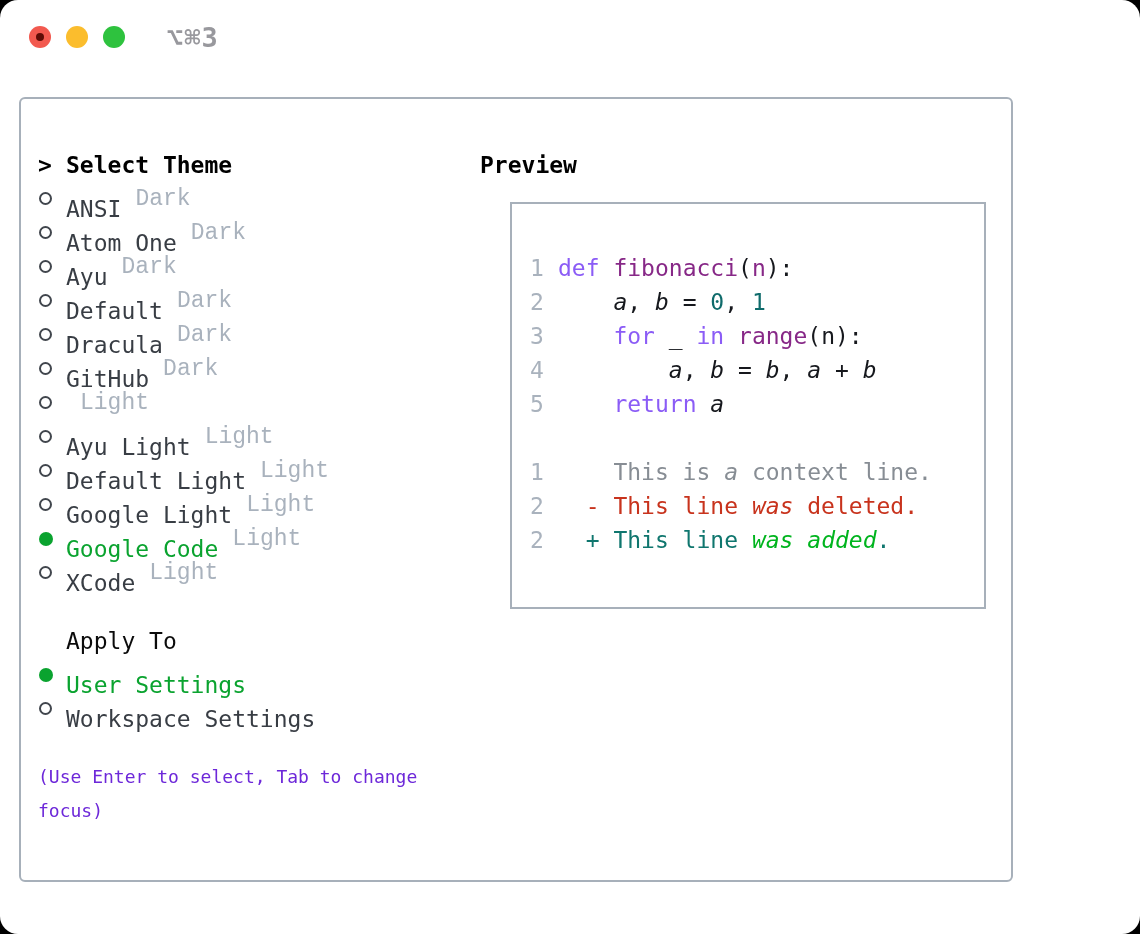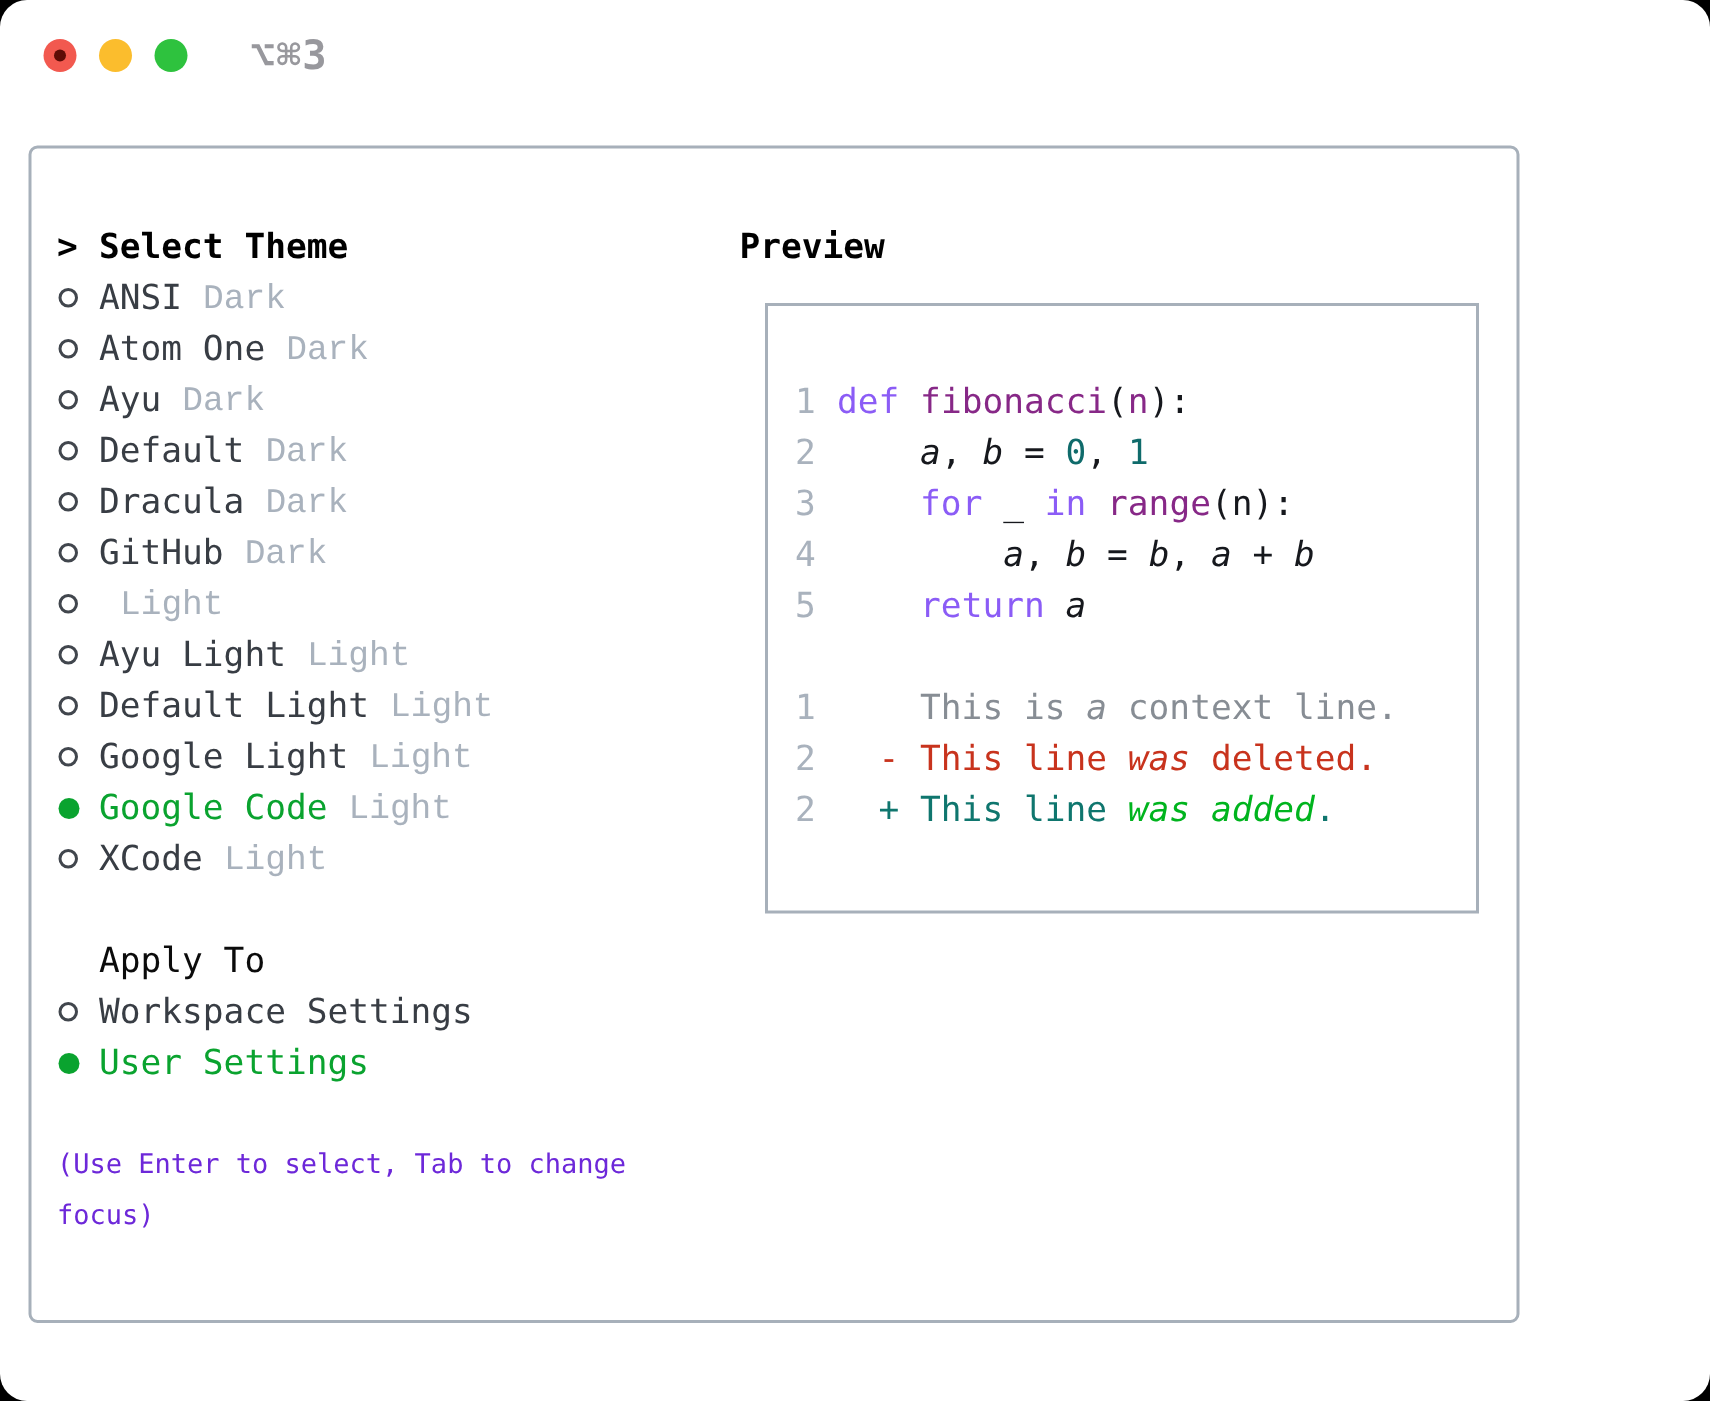--- a/index.html
+++ b/index.html
@@ -27,32 +27,32 @@
   .row{display:flex;height:34px;line-height:34px;font-size:23px;white-space:pre;}
   .left-col{position:absolute;left:17px;top:49px;}
   .marker{position:relative;width:28px;flex:0 0 28px;}
   .marker .circle{
     position:absolute;left:1px;top:10px;width:13px;height:13px;border-radius:50%;
     border:2px solid #41464d;box-sizing:border-box;
   }
   .marker .circle.filled{border:none;background:#0aa32f;width:14px;height:14px;}
   .marker.arrow{font-weight:bold;color:#000;}
   .hdr{font-weight:bold;color:#000;}
-  .item-name{color:#383d44;}
+  .item-name{color:#383d44;margin-top:10px;}
   .item-name.selected{color:#0aa32f;}
   .item-tag{color:#a9b2bd;margin-left:14px;font-family:Liberation Mono, monospace;}
   .apply-hdr{color:#0b0b0b;}
   .blank{height:34px;}
   .help{
     width:424px;font-size:18px;line-height:34px;color:#6d28d9;
     white-space:normal;word-wrap:break-word;
   }
   
   .preview-title{
-    position:absolute;left:472px;top:49px;height:34px;line-height:34px;
+    position:absolute;left:459px;top:49px;height:34px;line-height:34px;
     font-size:23px;font-weight:bold;color:#000;
   }
   .preview-box{
     position:absolute;left:489px;top:103px;width:476px;height:407px;
     border:2px solid #a7b0ba;background:#fff;box-sizing:border-box;
     padding:47px 0 0 18px;overflow:hidden;
   }
   .code-line{display:flex;height:34px;line-height:34px;font-size:23px;white-space:pre;}
   .lineno{color:#a9b2bd;flex:0 0 28px;}
   .tk-pl{color:#16181d;}
@@ -105,22 +105,22 @@
         </div>
 
       <div class="row blank"></div>
 
       <div class="row">
         <span class="marker"></span>
         <span class="apply-hdr">Apply To</span>
       </div>
 
       <div id="apply-options">
+          <div class="row"><span class="marker"><span class="circle filled"></span></span><span class="item-name selected">User Settings</span></div>
           <div class="row"><span class="marker"><span class="circle"></span></span><span class="item-name">Workspace Settings</span></div>
-          <div class="row"><span class="marker"><span class="circle filled"></span></span><span class="item-name selected">User Settings</span></div>
         </div>
 
       <div class="row blank"></div>
 
       <div class="help">(Use Enter to select, Tab to change focus)</div>
     </div>
 
     <div class="preview-title">Preview</div>
 
     <div class="preview-box">

